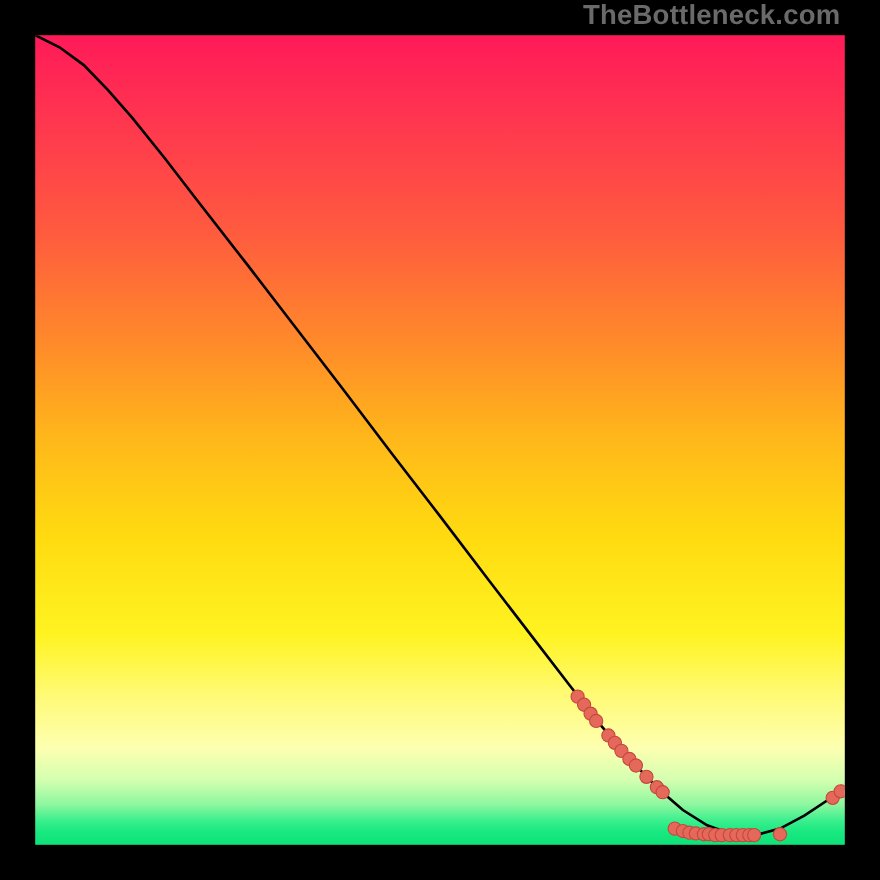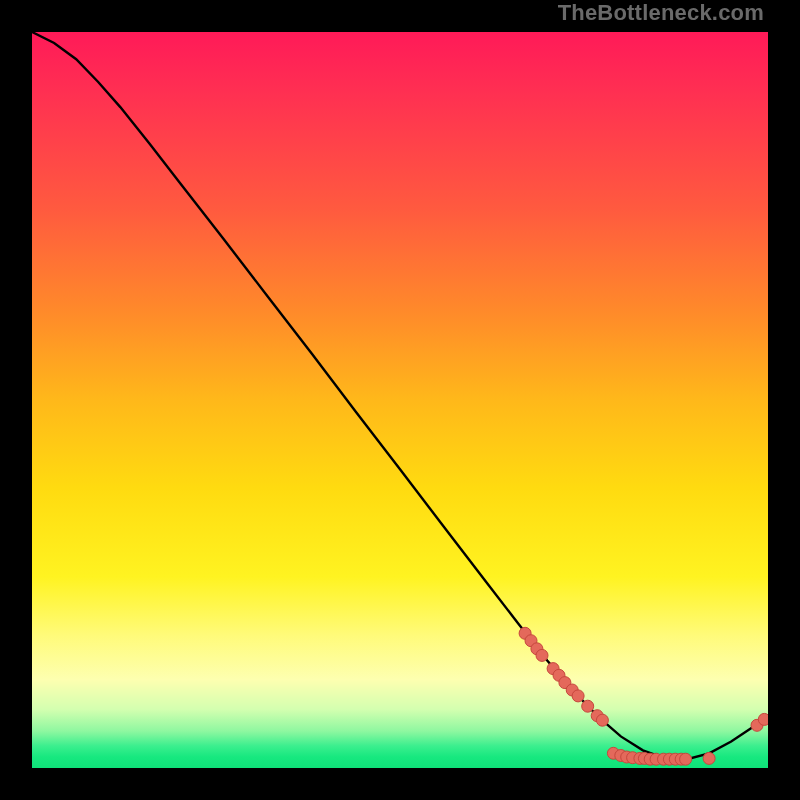--- a/index.html
+++ b/index.html
@@ -44,21 +44,21 @@
       #3bef8e 97%,
       #17e87f 98.5%,
       #0fe279 100%
     );
   }
   .watermark {
     position: absolute;
     top: 0;
     right: 36px;
     color: #6a6a6a;
-    font-size: 22px;
+    font-size: 25px;
     font-weight: 600;
     letter-spacing: 0.2px;
     user-select: none;
   }
   svg.overlay {
     position: absolute;
     inset: 0;
     width: 100%;
     height: 100%;
   }

